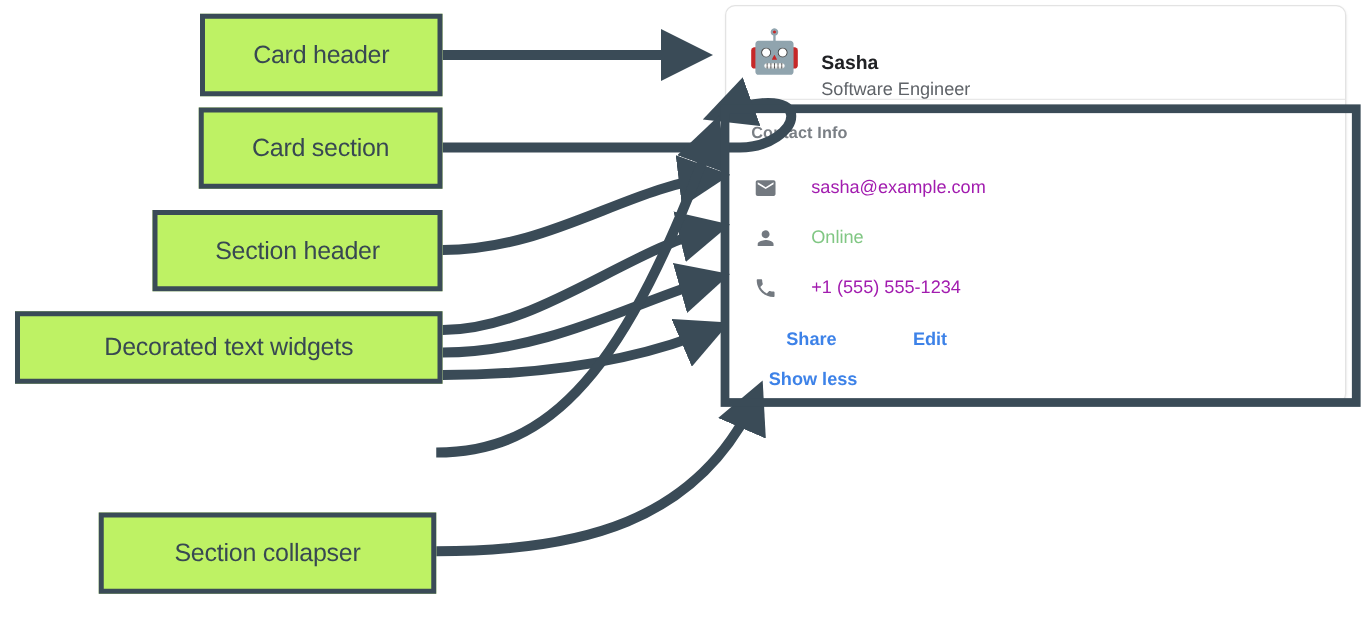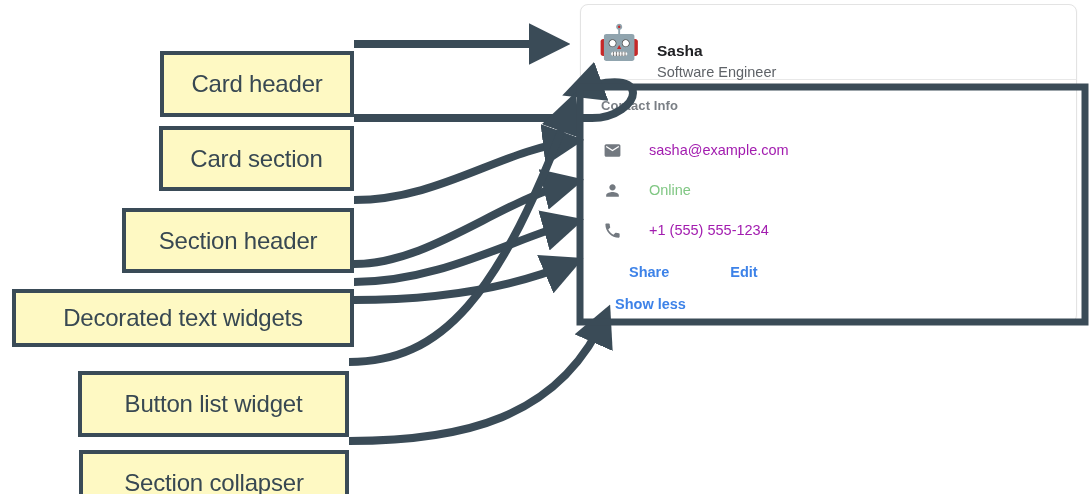--- a/index.html
+++ b/index.html
@@ -26,31 +26,30 @@
     width: 1090px;
     height: 494px;
     pointer-events: none;
   }
 
   
   .ann-box {
     position: absolute;
     box-sizing: border-box;
     border: 4px solid #3a4b57;
-    background: #fef9c3;
+    background: #bef264;
     display: flex;
     align-items: center;
     justify-content: center;
     color: #384852;
-    font-size: 24px;
+    font-size: 20px;
     line-height: 1;
     letter-spacing: -0.2px;
     white-space: nowrap;
     padding: 0 12px;
-    margin-top: 40px;
   }
 
   
   #demo-card {
     position: absolute;
     left: 580px;
     top: 4px;
     width: 497px;
     height: 319px;
     background: #ffffff;
@@ -256,21 +255,18 @@
   </div>
 
   <div class="ann-box" style="left:159px; top:86px;  width:195px; height:65px;">
     <span>Card section</span>
   </div>
 
   <div class="ann-box" style="left:12px;  top:249px; width:342px; height:58px;">
     <span>Decorated text widgets</span>
   </div>
 
-  <div class="ann-box" style="left:78px;  top:331px; width:271px; height:66px;">
-    <span>Button list widget</span>
-  </div>
 
   <div class="ann-box" style="left:79px;  top:410px; width:270px; height:65px;padding-left:12px;">
     <span>Section collapser</span>
   </div>
 
 </div>
 
 </body></html>

